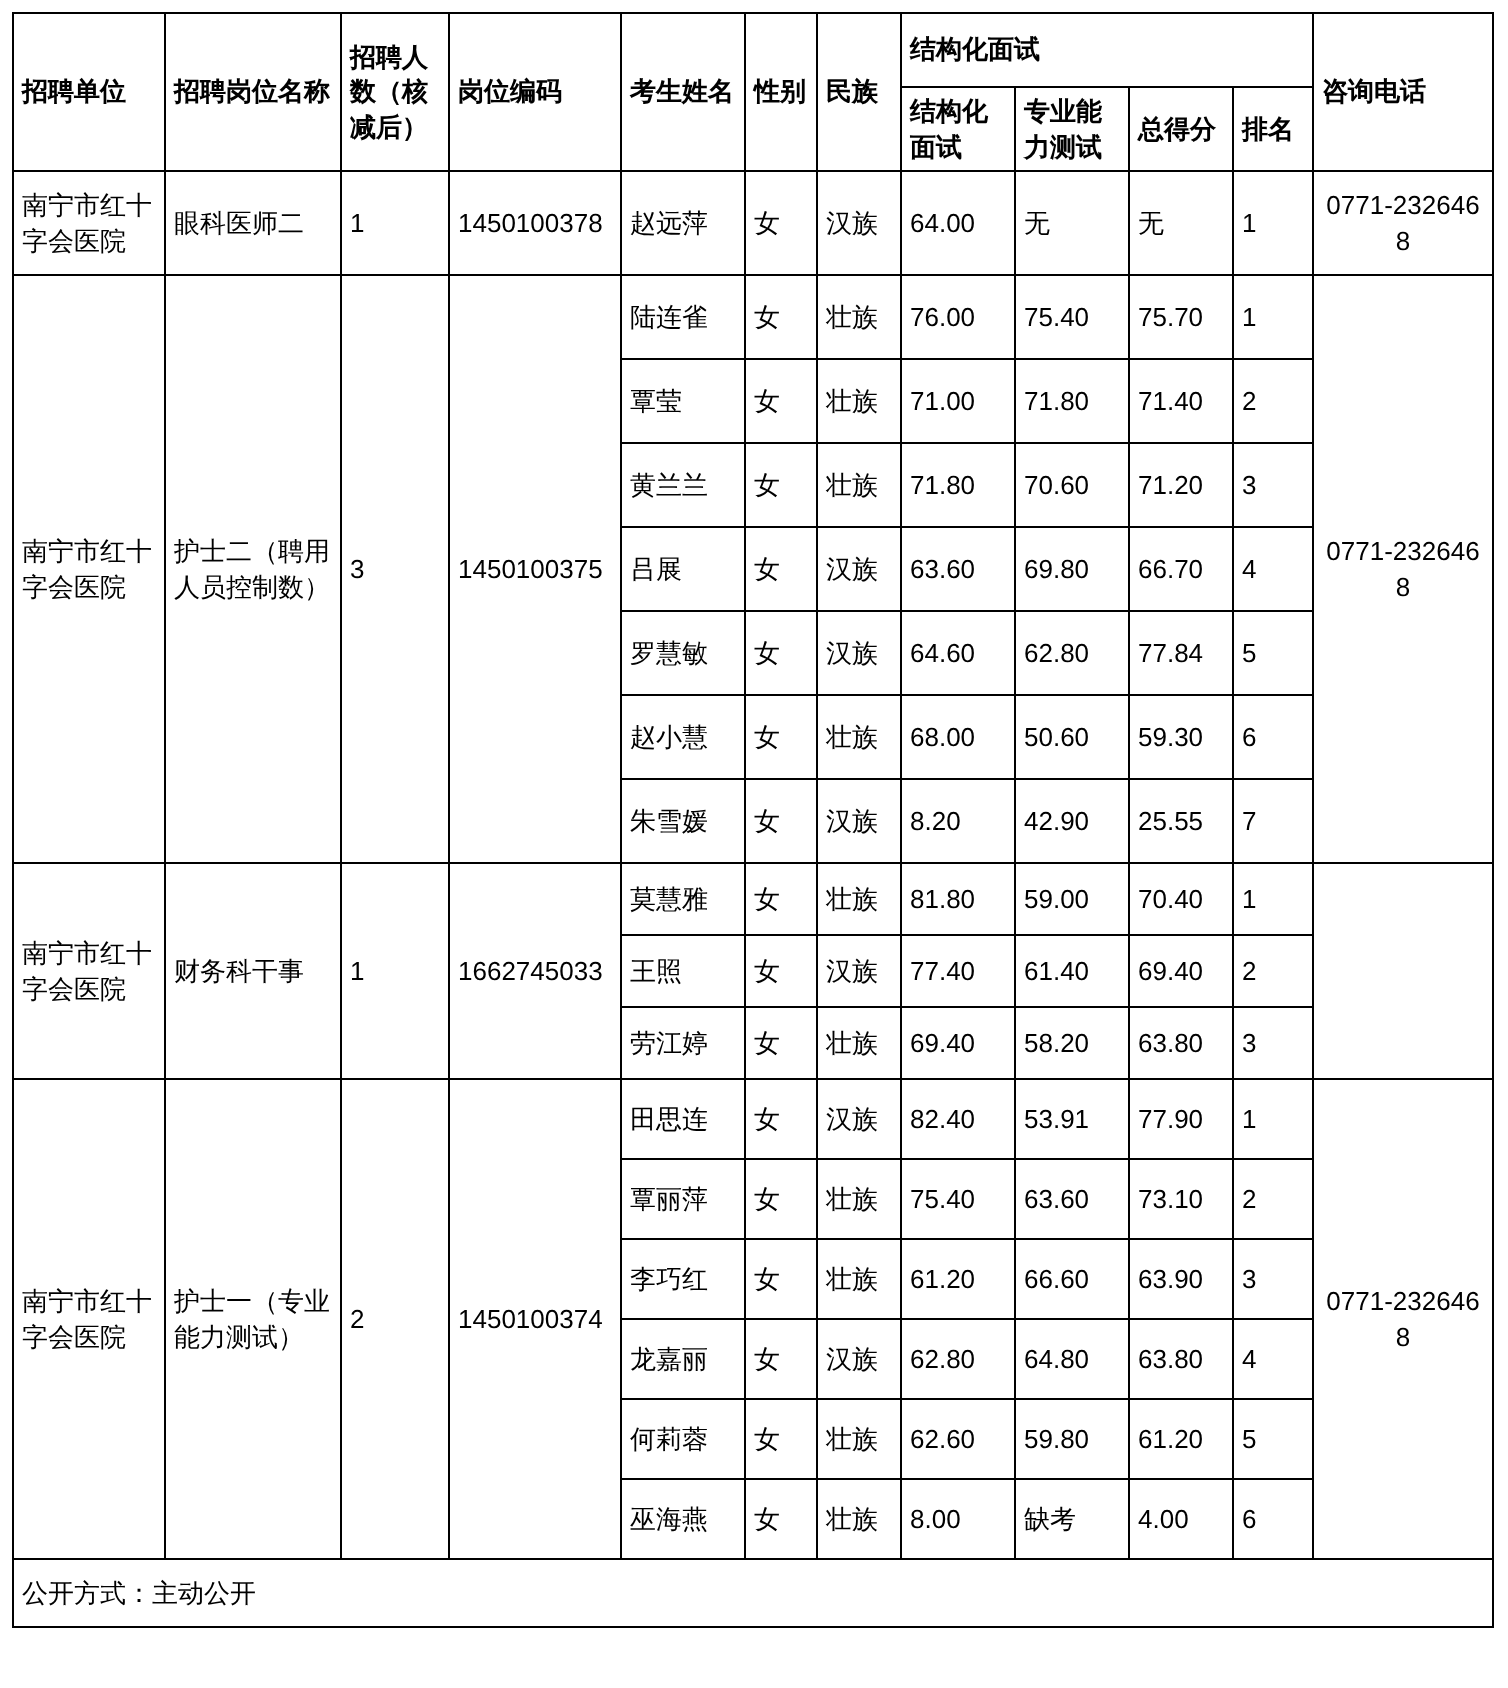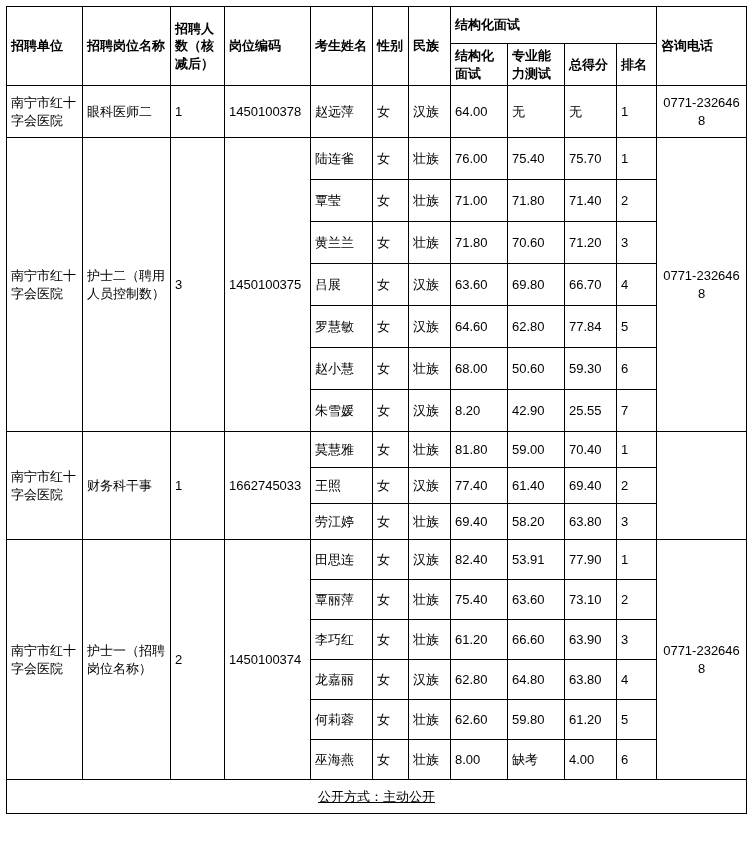--- a/index.html
+++ b/index.html
@@ -49,24 +49,23 @@
   }
   td.num, td.code, td.name, td.sex, td.eth, td.sc, td.rank {
     text-align: left;
     vertical-align: middle;
   }
   td.tel {
     text-align: center;
     vertical-align: middle;
   }
   td.footer {
-    text-align: center;
+    text-align: left;
     vertical-align: middle;
     padding: 6px 4px;
-    text-decoration: underline;
   }
   .r-head td {
     height: 30px;
   }
 </style>
 </head>
 <body>
 
 <div class="page">
   <table class="sheet">
@@ -215,21 +214,21 @@
         <td class="sex">女</td>
         <td class="eth">壮族</td>
         <td class="sc">69.40</td>
         <td class="sc">58.20</td>
         <td class="sc">63.80</td>
         <td class="rank">3</td>
       </tr>
 
       <tr style="height:40px">
         <td class="unit" rowspan="6">南宁市红十字会医院</td>
-        <td class="post" rowspan="6">护士一（招聘岗位名称）</td>
+        <td class="post" rowspan="6">护士一（专业能力测试）</td>
         <td class="num" rowspan="6">2</td>
         <td class="code" rowspan="6">1450100374</td>
         <td class="name">田思连</td>
         <td class="sex">女</td>
         <td class="eth">汉族</td>
         <td class="sc">82.40</td>
         <td class="sc">53.91</td>
         <td class="sc">77.90</td>
         <td class="rank">1</td>
         <td class="tel" rowspan="6">0771-2326468</td>

